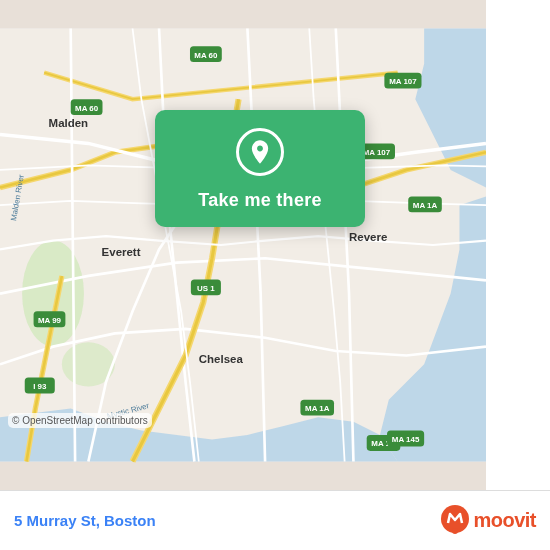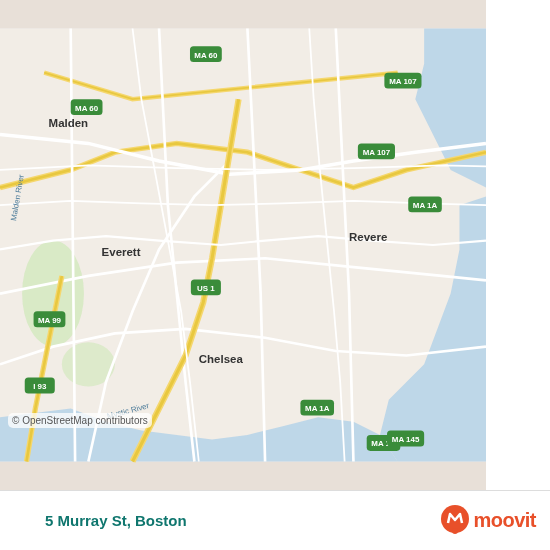--- a/index.html
+++ b/index.html
@@ -73,22 +73,21 @@
     }
 
     #address-section {
       display: flex;
       flex-direction: column;
     }
 
     #address-text {
       font-size: 15px;
       font-weight: 600;
-      color: #0f766e;
-      margin-left: 31px;
+      color: #3b82f6;
     }
 
     #copyright-text {
       position: absolute;
       bottom: 62px;
       left: 8px;
       font-size: 10px;
       color: #555;
       background: rgba(255,255,255,0.75);
       padding: 2px 4px;
@@ -197,20 +196,28 @@
     <text x="55" y="112" font-size="13" fill="#333" font-weight="600" font-family="Arial">Malden</text>
     <text x="115" y="258" font-size="13" fill="#333" font-weight="600" font-family="Arial">Everett</text>
     <text x="395" y="240" font-size="13" fill="#333" font-weight="600" font-family="Arial">Revere</text>
     <text x="225" y="378" font-size="13" fill="#333" font-weight="600" font-family="Arial">Chelsea</text>
 
     <text x="18" y="218" font-size="9" fill="#4a7a99" font-family="Arial" transform="rotate(-80, 18, 218)">Malden River</text>
     <text x="122" y="442" font-size="9" fill="#4a7a99" font-family="Arial" transform="rotate(-15, 122, 442)">Mystic River</text>
   </svg>
 
   
+  <div id="location-card">
+    <div id="location-icon-wrapper">
+      <svg width="28" height="28" viewBox="0 0 24 24" fill="white">
+        <path d="M12 2C8.13 2 5 5.13 5 9c0 5.25 7 13 7 13s7-7.75 7-13c0-3.87-3.13-7-7-7zm0 9.5c-1.38 0-2.5-1.12-2.5-2.5s1.12-2.5 2.5-2.5 2.5 1.12 2.5 2.5-1.12 2.5-2.5 2.5z"></path>
+      </svg>
+    </div>
+    <span id="take-me-there-label">Take me there</span>
+  </div>
 
   
   <div id="copyright-text">© OpenStreetMap contributors</div>
 </div>
 
 <div id="bottom-bar">
   <div id="address-section">
     <span id="address-text">5 Murray St, Boston</span>
   </div>
   <div id="moovit-logo">

